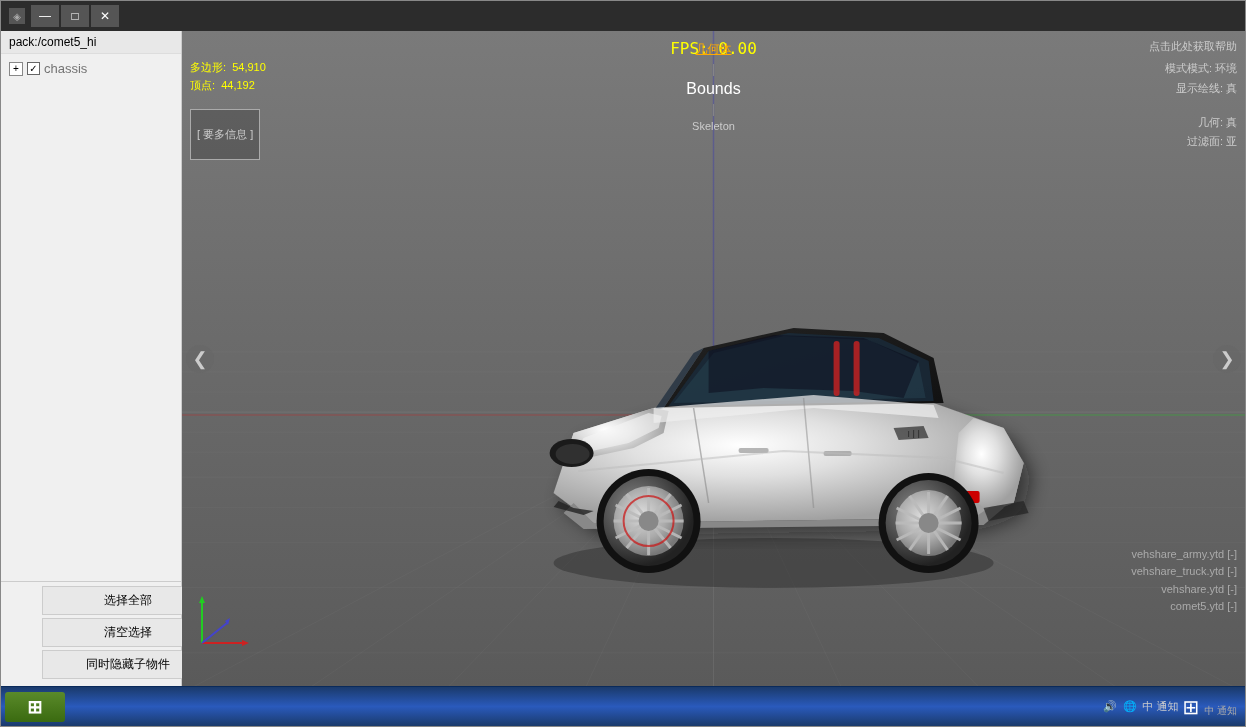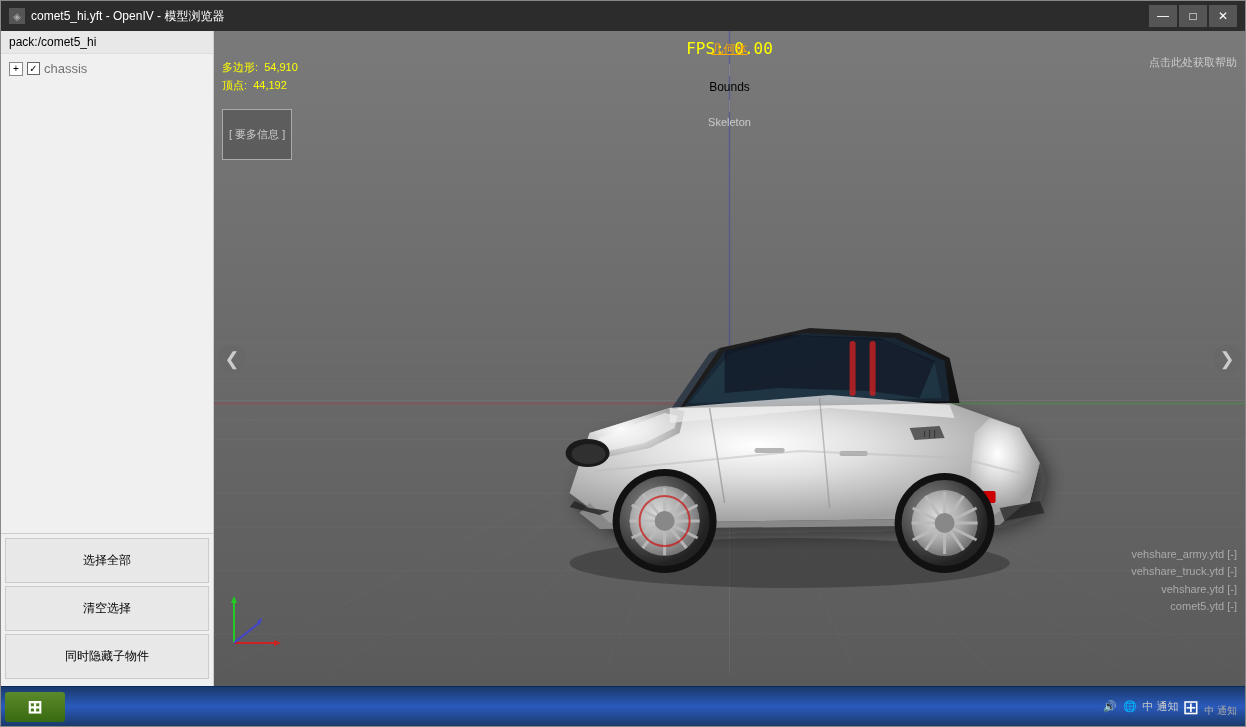--- a/index.html
+++ b/index.html
@@ -65,21 +65,21 @@
 
     
     .main-layout {
       display: flex;
       flex: 1;
       overflow: hidden;
     }
 
     
     .sidebar {
-      width: 213px;
+      width: 181px;
       background: #f0f0f0;
       border-right: 1px solid #ccc;
       display: flex;
       flex-direction: column;
       flex-shrink: 0;
     }
 
     .sidebar-pack-label {
       padding: 4px 8px;
       font-size: 12px;
@@ -136,28 +136,29 @@
     }
 
     
     .sidebar-bottom {
       border-top: 1px solid #ccc;
       padding: 4px;
     }
     .sidebar-bottom-btn {
       display: block;
       width: 100%;
-      padding: 13px 8px;
+      padding: 5px 8px;
       text-align: center;
       font-size: 12px;
       color: #000;
       background: #e8e8e8;
       border: 1px solid #ccc;
       margin-bottom: 3px;
       cursor: pointer;
+      margin-left: 37px;
     }
 
     
     .viewport {
       flex: 1;
       position: relative;
       background: #686868;
       overflow: hidden;
     }
 
@@ -215,21 +216,20 @@
       cursor: pointer;
       pointer-events: all;
     }
 
     .top-right-help {
       position: absolute;
       top: 8px;
       right: 8px;
       color: #ccc;
       font-size: 11px;
-      margin-top: 16px;
     }
 
     .right-panel {
       position: absolute;
       top: 28px;
       right: 8px;
       color: #ccc;
       font-size: 11px;
       text-align: right;
       line-height: 1.8;
@@ -322,21 +322,20 @@
   </style>
 </head>
 <body>
 
 <div class="window">
 
   <div class="title-bar">
     <div class="title-bar-icon">
       <span>◈</span>
     </div>
-    <span class="title-bar-text">comet5_hi.yft - OpenIV - 模型浏览器</span>
     <div class="title-bar-controls">
       <button class="title-btn">—</button>
       <button class="title-btn">□</button>
       <button class="title-btn close">✕</button>
     </div>
   </div>
 
   <div class="main-layout">
 
     <div class="sidebar">
@@ -526,27 +525,46 @@
             <span>顶点:</span>&nbsp;
             <span>44,192</span>
           </div>
         </div>
 
         <div class="more-info-btn" style="pointer-events:all">[ 要多信息 ]</div>
 
         <div style="position:absolute;top:8px;left:50%;transform:translateX(-50%);display:flex;align-items:center;gap:2px;flex-direction:column;">
           <span style="color:#ffaa00;font-size:12px;padding:2px 8px;cursor:pointer;text-decoration:underline;">几何体</span>
           <span style="color:#888;">|</span>
-          <span style="color:#000000;font-size:12px;padding:2px 8px;cursor:pointer;">Bounds</span>
+          <span style="color:#ffffff;font-size:16px;padding:2px 8px;cursor:pointer;">Bounds</span>
           <span style="color:#888;">|</span>
           <span style="color:#ccc;font-size:11px;padding:2px 8px;cursor:pointer;">Skeleton</span>
         </div>
 
         <div class="top-right-help" style="pointer-events:all;cursor:pointer;">点击此处获取帮助</div>
 
+        <div class="right-panel">
+          <div>
+            <span>模式模式:</span>
+            <span>环境</span>
+          </div>
+          <div>
+            <span>显示绘线:</span>
+            <span>真</span>
+          </div>
+          <div style="height:14px"></div>
+          <div>
+            <span>几何:</span>
+            <span>真</span>
+          </div>
+          <div>
+            <span>过滤面:</span>
+            <span>亚</span>
+          </div>
+        </div>
 
         <div class="bottom-right-textures">
           <div>vehshare_army.ytd [-]</div>
           <div>vehshare_truck.ytd [-]</div>
           <div>vehshare.ytd [-]</div>
           <div>comet5.ytd [-]</div>
         </div>
 
         <div class="bottom-left-axes">
           <svg class="axes-svg" viewBox="0 0 60 60">

